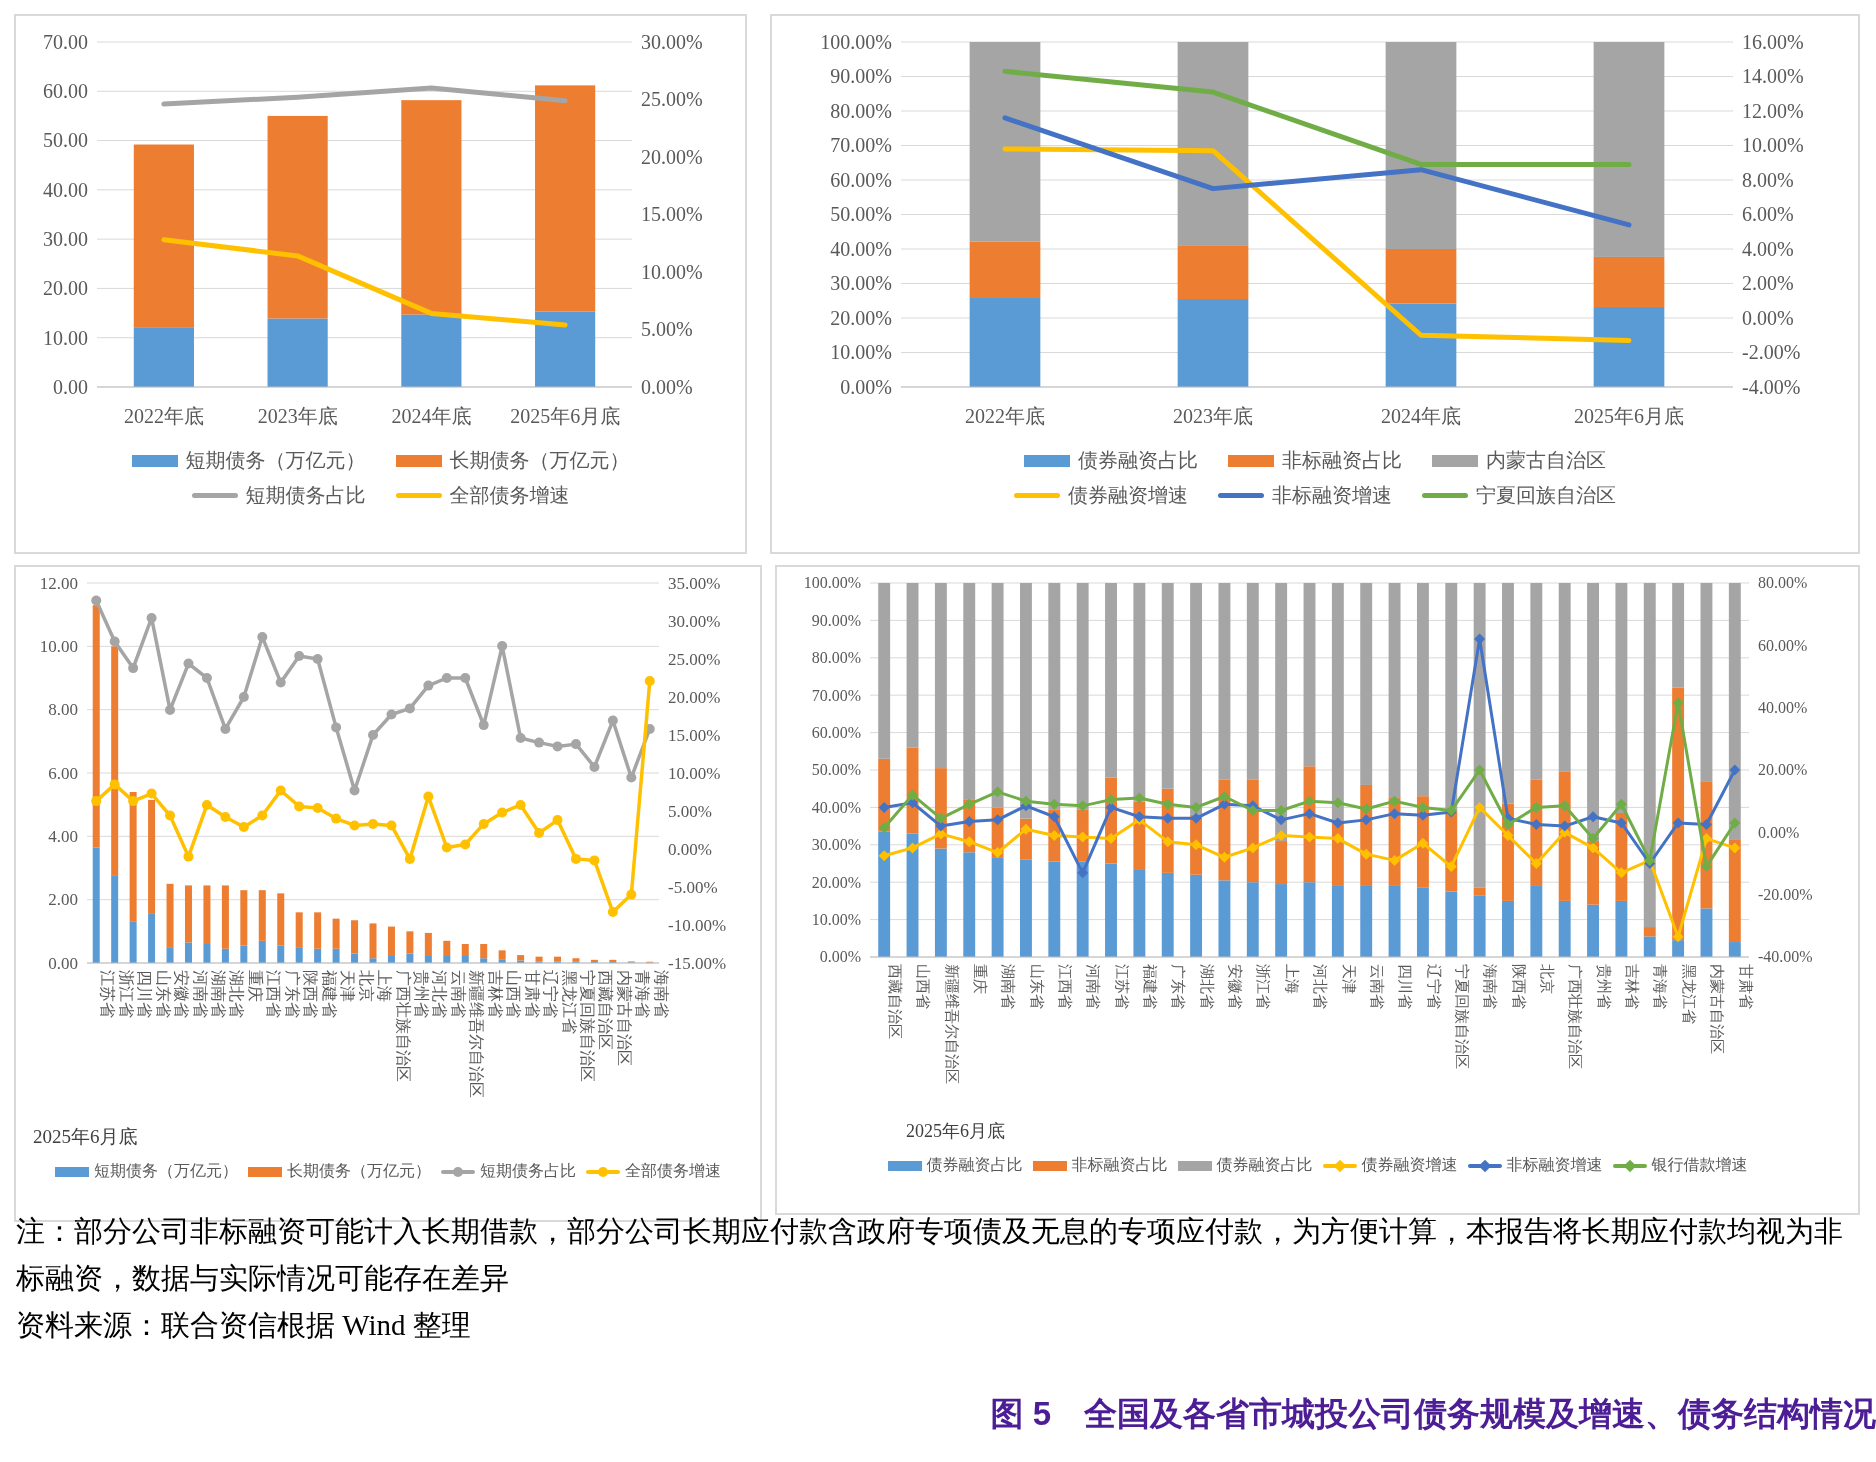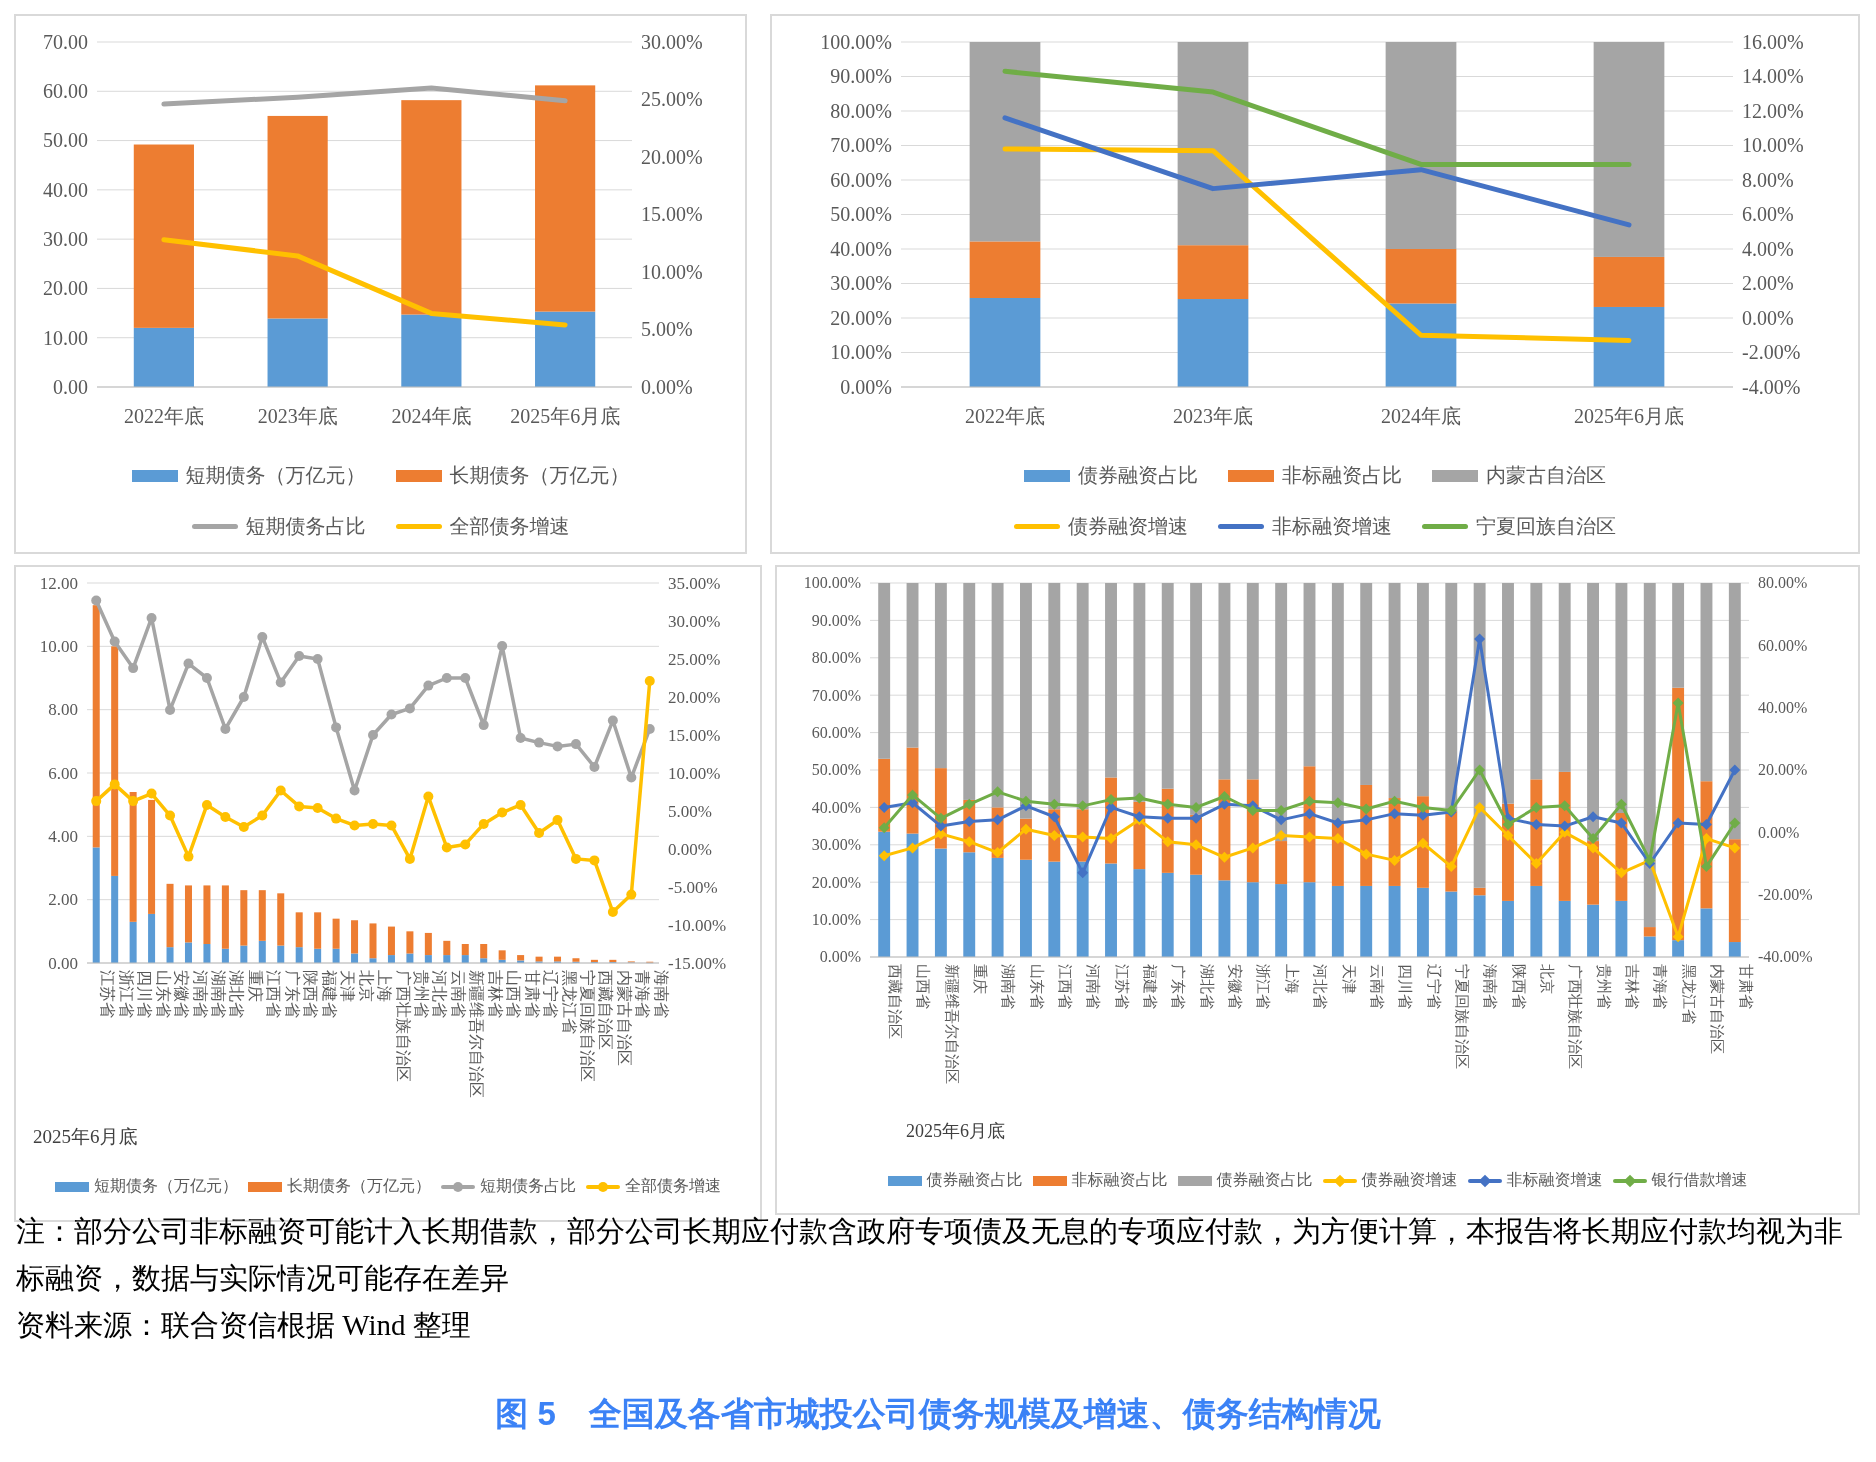--- a/index.html
+++ b/index.html
@@ -4,36 +4,36 @@
 <style>
   html,body{margin:0;padding:0;background:#ffffff;}
   .page{position:relative;width:1876px;height:1462px;background:#fff;
         font-family:"Liberation Serif", serif;color:#000;overflow:hidden;}
   .panel{position:absolute;box-sizing:border-box;border:2px solid #d9d9d9;background:#fff;
          display:flex;flex-direction:column;align-items:center;}
   #p0{left:14px;top:14px;width:733px;height:540px;}
   #p1{left:770px;top:14px;width:1090px;height:540px;}
   #p2{left:14px;top:565px;width:748px;height:657px;}
   #p3{left:775px;top:565px;width:1085px;height:650px;}
-  .legend{display:flex;flex-direction:column;align-items:center;gap:24px;margin-top:21px;}
+  .legend{display:flex;flex-direction:column;align-items:center;gap:8px;margin-top:6px;}
   .lrow{display:flex;justify-content:center;align-items:center;gap:30px;}
   .litem{display:flex;align-items:center;gap:8px;color:#595959;font-size:20px;white-space:nowrap;}
   .bt .litem{font-size:16px;gap:5px;}
   .bt .lrow{gap:10px;}
   .sw{position:relative;width:46px;height:14px;flex:none;}
   .bt .sw{width:34px;height:12px;}
   .sw .bar{position:absolute;left:0;right:0;top:1px;bottom:1px;}
   .sw .ln{position:absolute;left:0;right:0;top:50%;height:5px;margin-top:-2.5px;border-radius:2.5px;}
   .bt .sw .ln{height:4px;margin-top:-2px;}
   .sw .mk{position:absolute;left:50%;top:50%;width:9px;height:9px;transform:translate(-50%,-50%) rotate(45deg);}
   .sw .mkc{position:absolute;left:50%;top:50%;width:10px;height:10px;border-radius:50%;transform:translate(-50%,-50%);}
   .note-block{position:absolute;left:16px;top:1208px;width:1844px;
               font-size:29px;line-height:1.62;color:#000;}
-  .caption{position:absolute;left:0;top:1392px;width:100%;text-align:center;
-           font-family:"Liberation Sans", sans-serif;font-weight:bold;font-size:33px;color:#3b82f6;}
+  .caption{position:absolute;left:0;top:1392px;width:100%;text-align:right;
+           font-family:"Liberation Sans", sans-serif;font-weight:bold;font-size:33px;color:#4c1d95;}
   svg text{font-family:"Liberation Serif", serif;}
 </style>
 </head>
 <body>
 
 <div class="page">
 
   <div class="panel" id="p0">
     <svg width="727" height="425" viewBox="0 0 727 425">
         <line x1="80" y1="371" x2="615" y2="371" stroke="#D9D9D9" stroke-width="1"></line>

